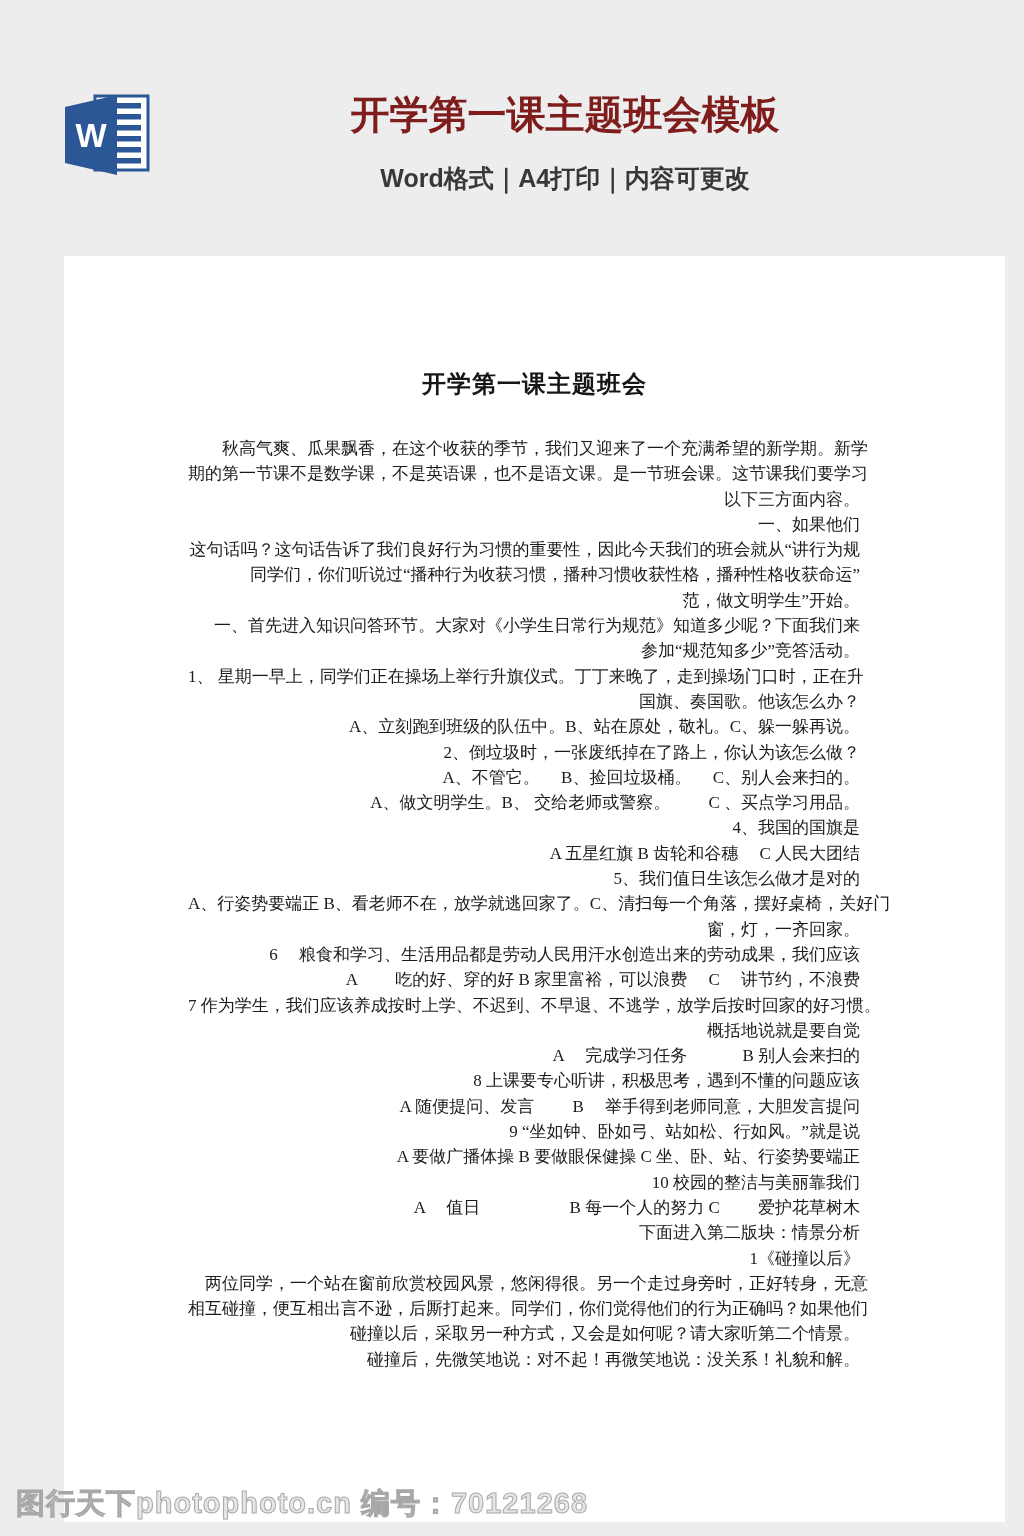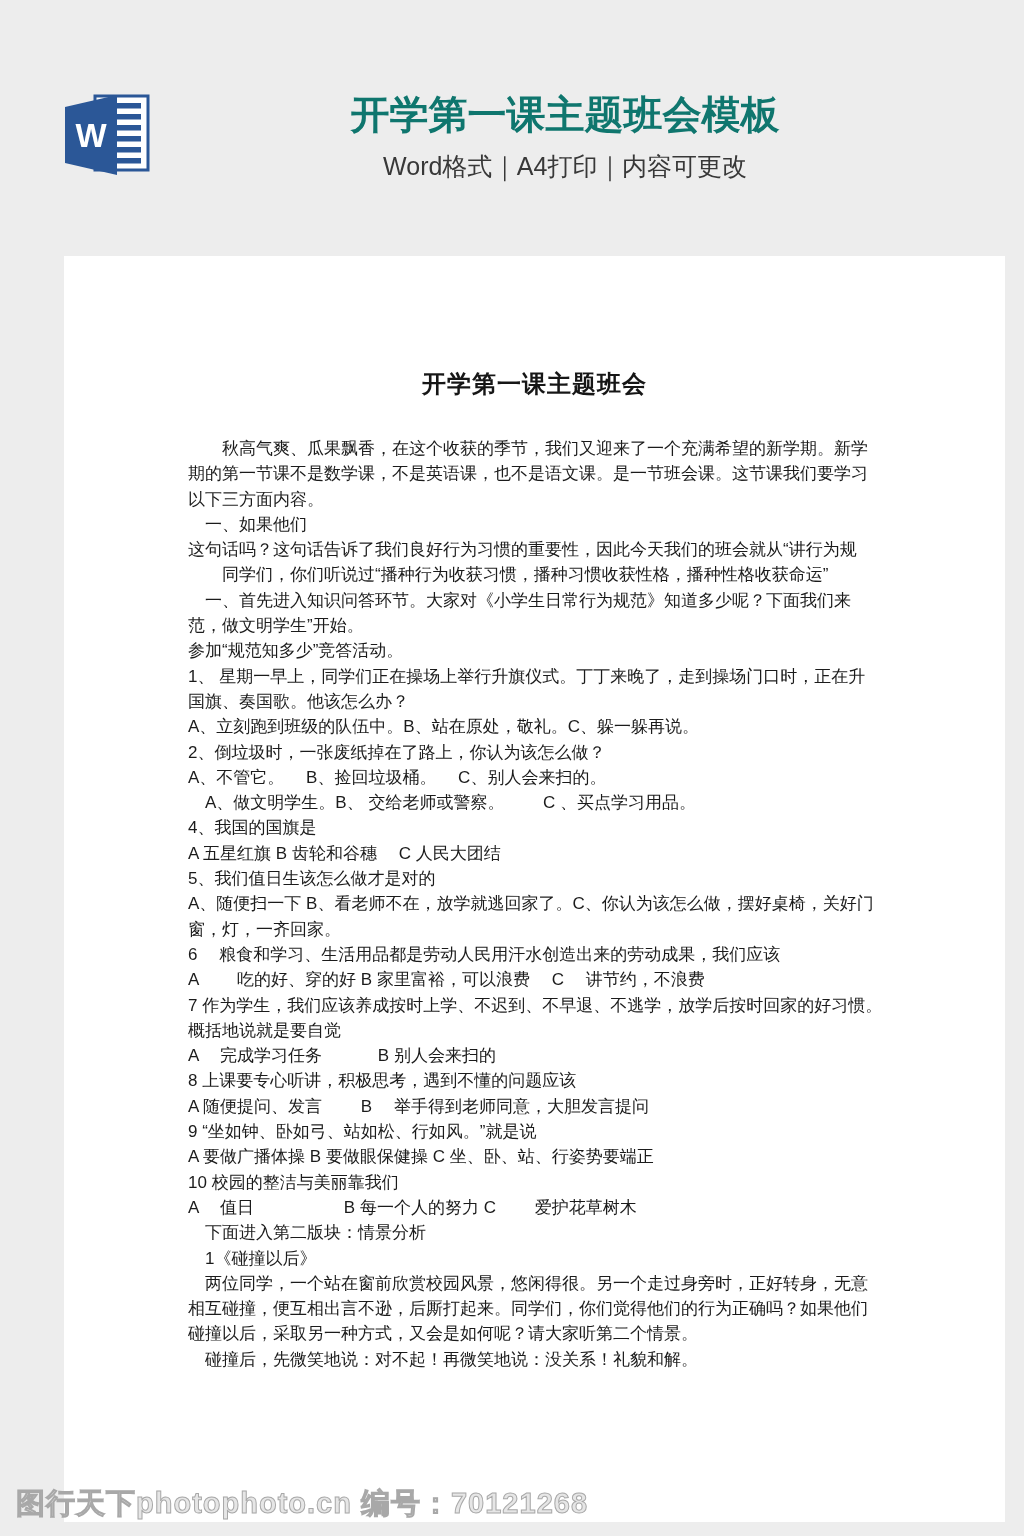--- a/index.html
+++ b/index.html
@@ -21,29 +21,29 @@
   }
   .header-textblock {
     position: absolute;
     left: 330px; top: 92px;
     width: 470px;
     text-align: center;
   }
   .header-title {
     font-size: 39px;
     font-weight: bold;
-    color: #0f766e;
+    color: #7f1d1d;
     letter-spacing: 0px;
     line-height: 46px;
     white-space: nowrap;
   }
   .header-subtitle {
-    margin-top: 12px;
+    margin-top: 24px;
     font-size: 25px;
-    font-weight: 400;
+    font-weight: 700;
     color: #383838;
     white-space: nowrap;
     text-align: center;
   }
 
   
   .doc-page {
     position: absolute;
     left: 64px; top: 256px;
     width: 941px; height: 1266px;
@@ -58,23 +58,24 @@
     font-size: 24px;
     font-weight: bold;
     color: #161616;
     letter-spacing: 1px;
     white-space: nowrap;
   }
   .doc-body {
     position: absolute;
     left: 124px; top: 180px;
     width: 672px;
-    font-family: Liberation Sans, sans-serif;
+    font-family: Liberation Serif, serif;
     font-size: 17px;
     color: #1b1b1b;
+    text-align: right;
   }
   .doc-line {
     white-space: pre;
     height: 25.3px;
     line-height: 25.3px;
   }
 
   
   .watermark {
     position: absolute;
@@ -117,33 +118,33 @@
 
 <div class="doc-page">
   <div class="doc-title">开学第一课主题班会</div>
   <div class="doc-body">
       <div class="doc-line">　　秋高气爽、瓜果飘香，在这个收获的季节，我们又迎来了一个充满希望的新学期。新学</div>
       <div class="doc-line">期的第一节课不是数学课，不是英语课，也不是语文课。是一节班会课。这节课我们要学习</div>
       <div class="doc-line">以下三方面内容。</div>
       <div class="doc-line">　一、如果他们</div>
       <div class="doc-line">这句话吗？这句话告诉了我们良好行为习惯的重要性，因此今天我们的班会就从“讲行为规</div>
       <div class="doc-line">　　同学们，你们听说过“播种行为收获习惯，播种习惯收获性格，播种性格收获命运”</div>
+      <div class="doc-line">范，做文明学生”开始。</div>
       <div class="doc-line">　一、首先进入知识问答环节。大家对《小学生日常行为规范》知道多少呢？下面我们来</div>
-      <div class="doc-line">范，做文明学生”开始。</div>
       <div class="doc-line">参加“规范知多少”竞答活动。</div>
       <div class="doc-line">1、 星期一早上，同学们正在操场上举行升旗仪式。丁丁来晚了，走到操场门口时，正在升</div>
       <div class="doc-line">国旗、奏国歌。他该怎么办？</div>
       <div class="doc-line">A、立刻跑到班级的队伍中。B、站在原处，敬礼。C、躲一躲再说。</div>
       <div class="doc-line">2、倒垃圾时，一张废纸掉在了路上，你认为该怎么做？</div>
       <div class="doc-line">A、不管它。　 B、捡回垃圾桶。　 C、别人会来扫的。</div>
       <div class="doc-line">　A、做文明学生。B、 交给老师或警察。　　 C 、买点学习用品。</div>
       <div class="doc-line">4、我国的国旗是</div>
       <div class="doc-line">A 五星红旗 B 齿轮和谷穗　 C 人民大团结</div>
       <div class="doc-line">5、我们值日生该怎么做才是对的</div>
-      <div class="doc-line">A、随便扫一下 B、看老师不在，放学就逃回家了。C、你认为该怎么做，摆好桌椅，关好门</div>
+      <div class="doc-line">A、行姿势要端正 B、看老师不在，放学就逃回家了。C、清扫每一个角落，摆好桌椅，关好门</div>
       <div class="doc-line">窗，灯，一齐回家。</div>
       <div class="doc-line">6　 粮食和学习、生活用品都是劳动人民用汗水创造出来的劳动成果，我们应该</div>
       <div class="doc-line">A　　 吃的好、穿的好 B 家里富裕，可以浪费　 C　 讲节约，不浪费</div>
       <div class="doc-line">7 作为学生，我们应该养成按时上学、不迟到、不早退、不逃学，放学后按时回家的好习惯。</div>
       <div class="doc-line">概括地说就是要自觉</div>
       <div class="doc-line">A　 完成学习任务　　　 B 别人会来扫的</div>
       <div class="doc-line">8 上课要专心听讲，积极思考，遇到不懂的问题应该</div>
       <div class="doc-line">A 随便提问、发言　　 B　 举手得到老师同意，大胆发言提问</div>
       <div class="doc-line">9 “坐如钟、卧如弓、站如松、行如风。”就是说</div>
       <div class="doc-line">A 要做广播体操 B 要做眼保健操 C 坐、卧、站、行姿势要端正</div>

